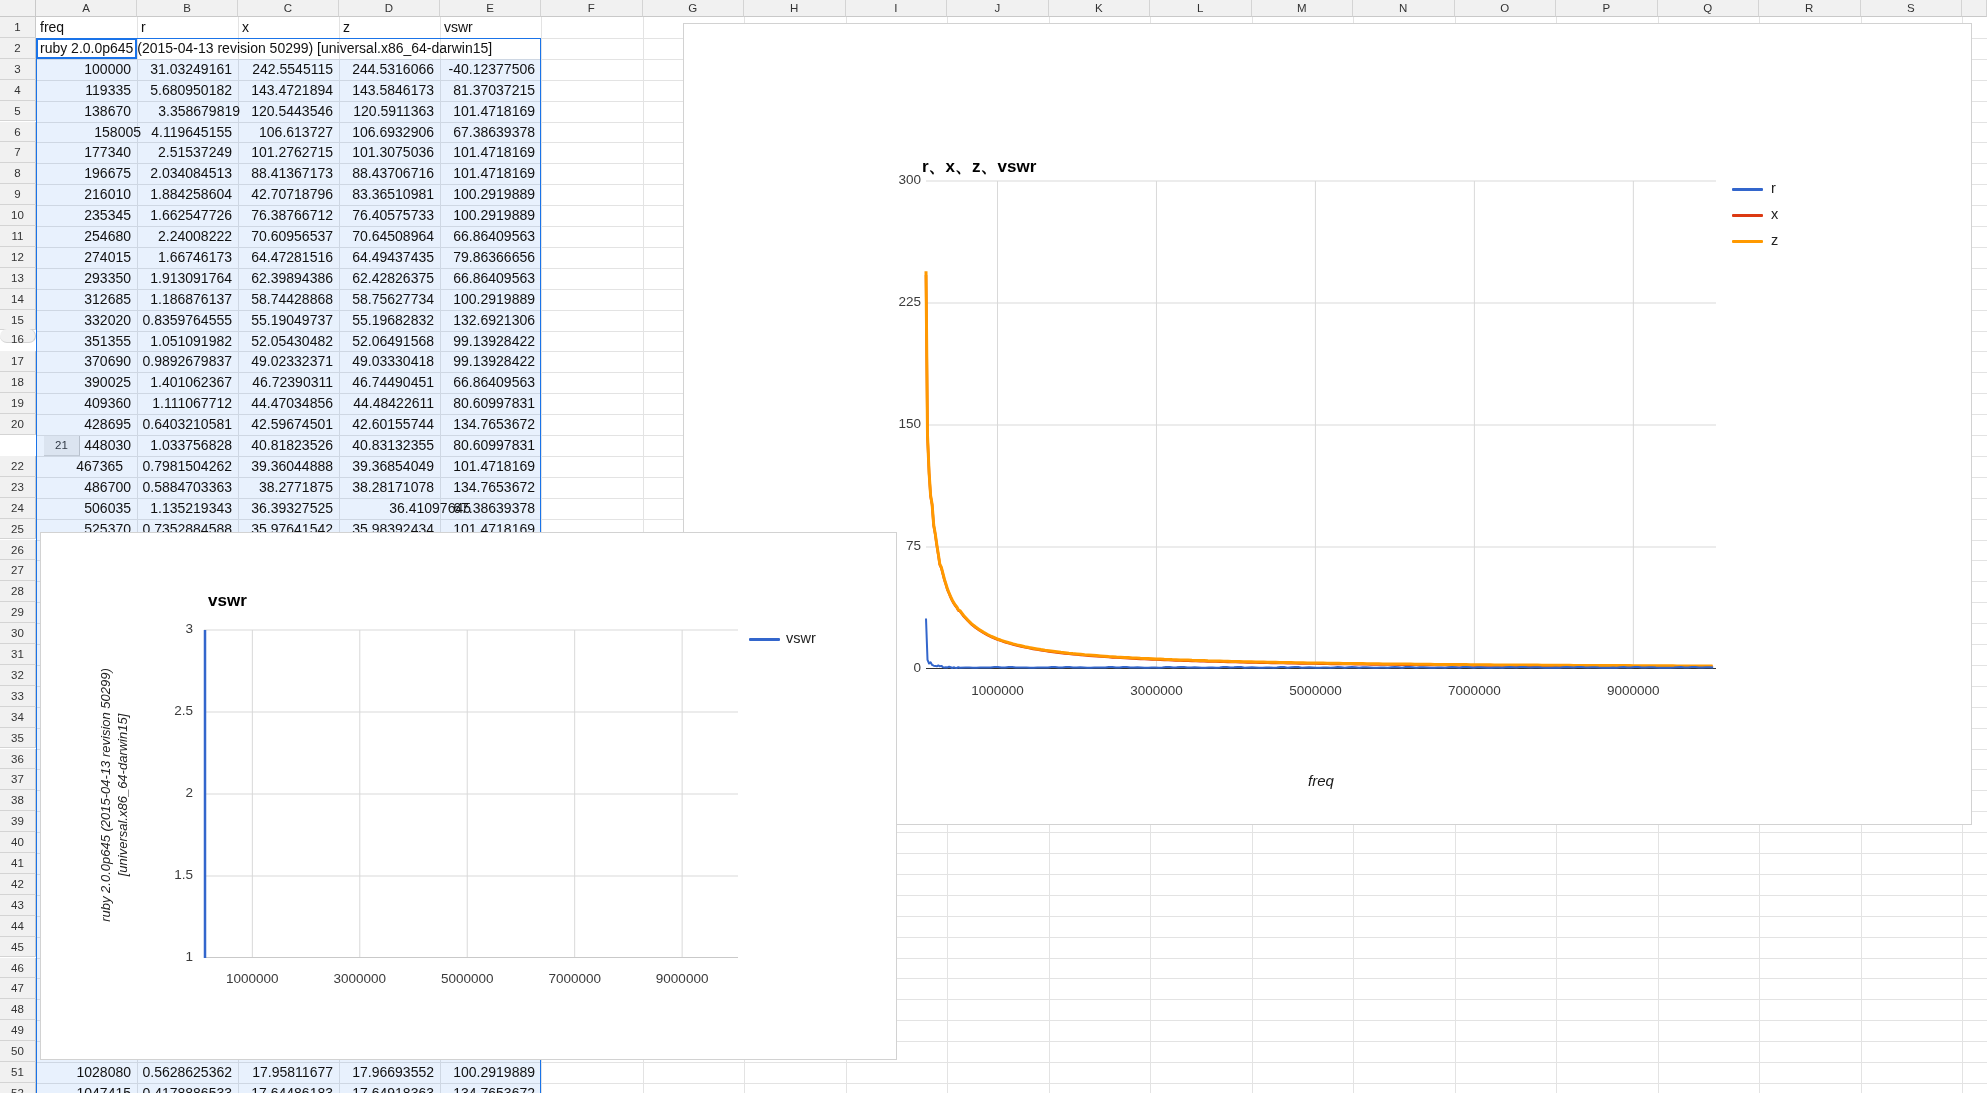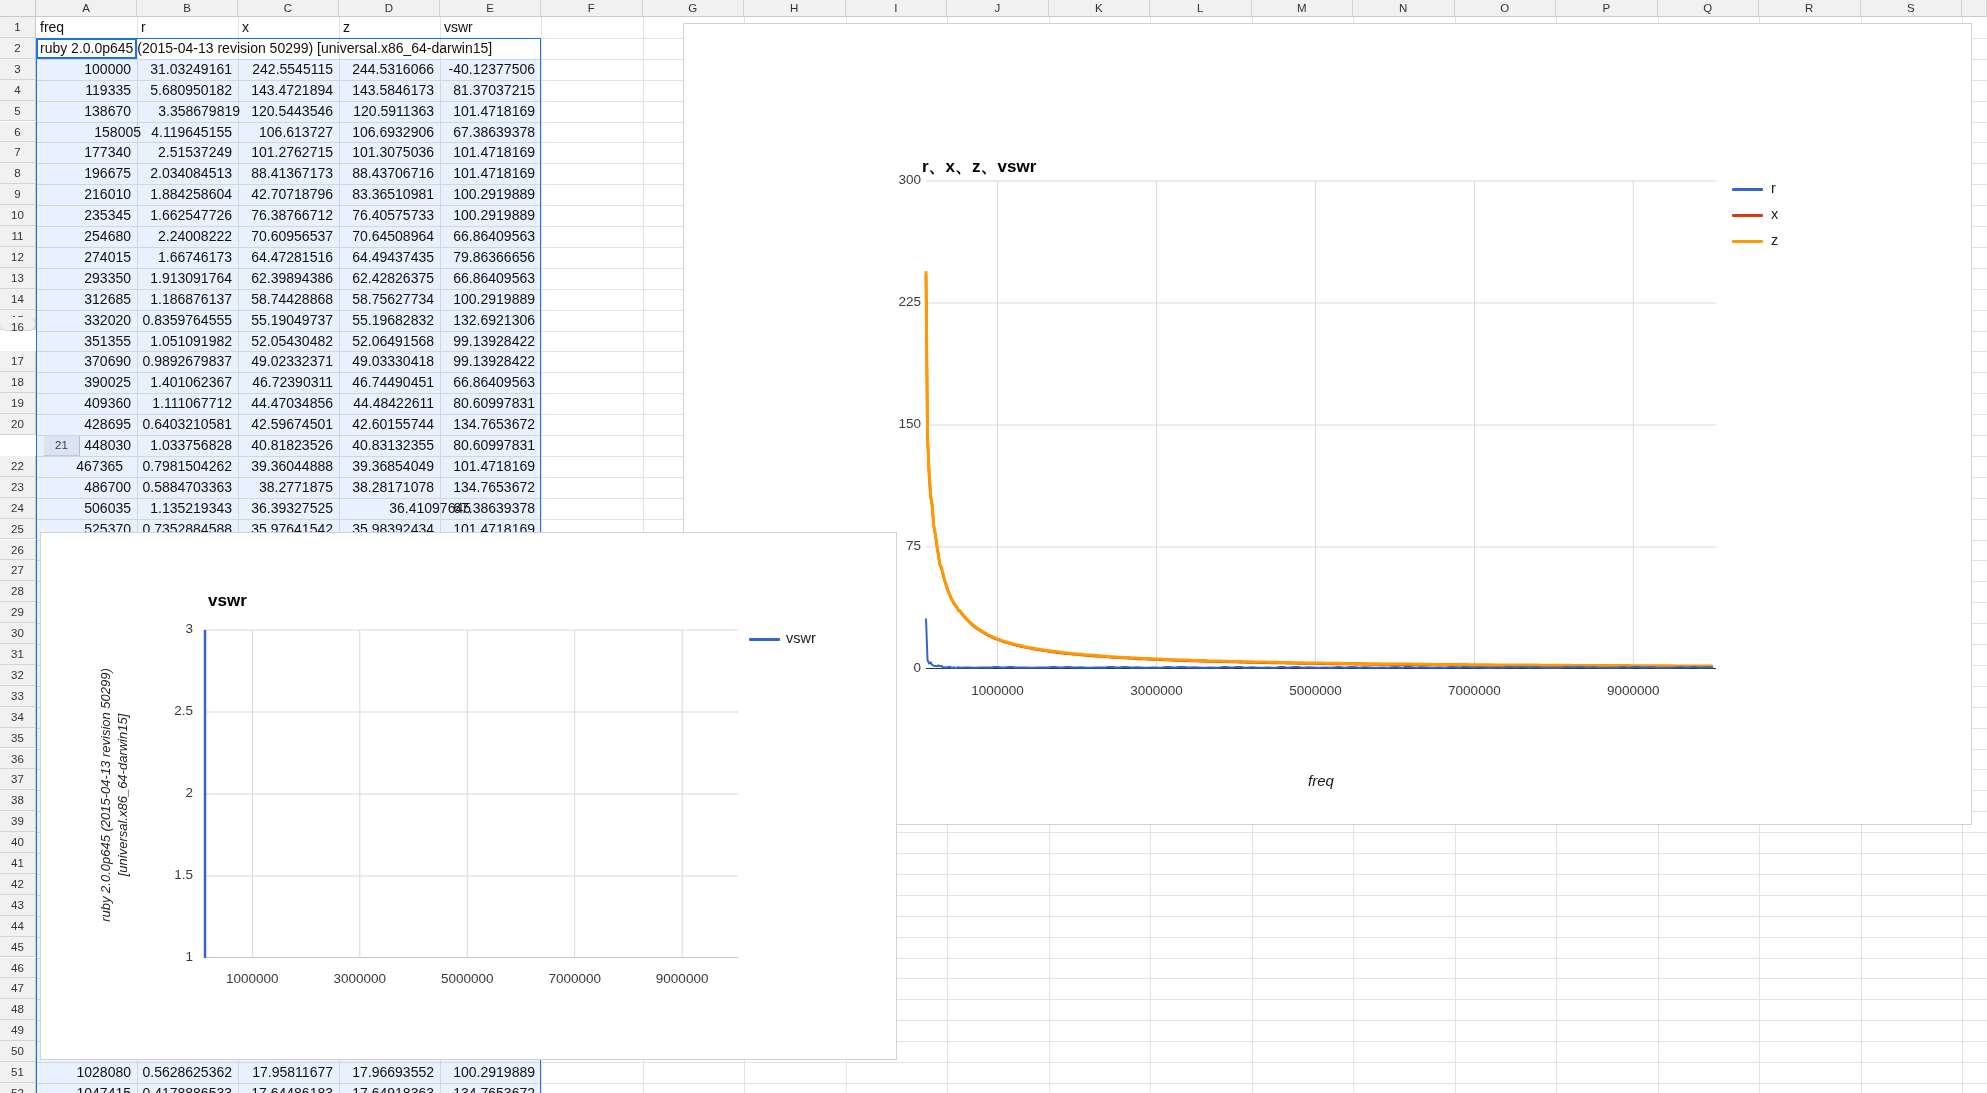--- a/index.html
+++ b/index.html
@@ -72,21 +72,21 @@
       <div class="rowh" style="top: 121.5px; height: 20.9px; line-height: 20.9px;">6</div>
       <div class="rowh" style="top: 142.4px; height: 20.9px; line-height: 20.9px;">7</div>
       <div class="rowh" style="top: 163.3px; height: 20.9px; line-height: 20.9px;">8</div>
       <div class="rowh" style="top: 184.2px; height: 20.9px; line-height: 20.9px;">9</div>
       <div class="rowh" style="top: 205.1px; height: 20.9px; line-height: 20.9px;">10</div>
       <div class="rowh" style="top: 226px; height: 20.9px; line-height: 20.9px;">11</div>
       <div class="rowh" style="top: 246.9px; height: 20.9px; line-height: 20.9px;">12</div>
       <div class="rowh" style="top: 267.8px; height: 20.9px; line-height: 20.9px;">13</div>
       <div class="rowh" style="top: 288.7px; height: 20.9px; line-height: 20.9px;">14</div>
       <div class="rowh" style="top: 309.6px; height: 20.9px; line-height: 20.9px;">15</div>
-      <div class="rowh" style="top: 317px; height: 14px; line-height: 20.9px; border-radius: 10px;">16</div>
+      <div class="rowh" style="top: 329px; height: 14px; line-height: 20.9px; border-radius: 10px;">16</div>
       <div class="rowh" style="top: 351.4px; height: 20.9px; line-height: 20.9px;">17</div>
       <div class="rowh" style="top: 372.3px; height: 20.9px; line-height: 20.9px;">18</div>
       <div class="rowh" style="top: 393.2px; height: 20.9px; line-height: 20.9px;">19</div>
       <div class="rowh" style="top: 414.1px; height: 20.9px; line-height: 20.9px;">20</div>
       <div class="rowh" style="top: 435px; height: 20.9px; line-height: 20.9px; margin-left: 44px;">21</div>
       <div class="rowh" style="top: 455.9px; height: 20.9px; line-height: 20.9px;">22</div>
       <div class="rowh" style="top: 476.8px; height: 20.9px; line-height: 20.9px;">23</div>
       <div class="rowh" style="top: 497.7px; height: 20.9px; line-height: 20.9px;">24</div>
       <div class="rowh" style="top: 518.6px; height: 20.9px; line-height: 20.9px;">25</div>
       <div class="rowh" style="top: 539.5px; height: 20.9px; line-height: 20.9px;">26</div>

